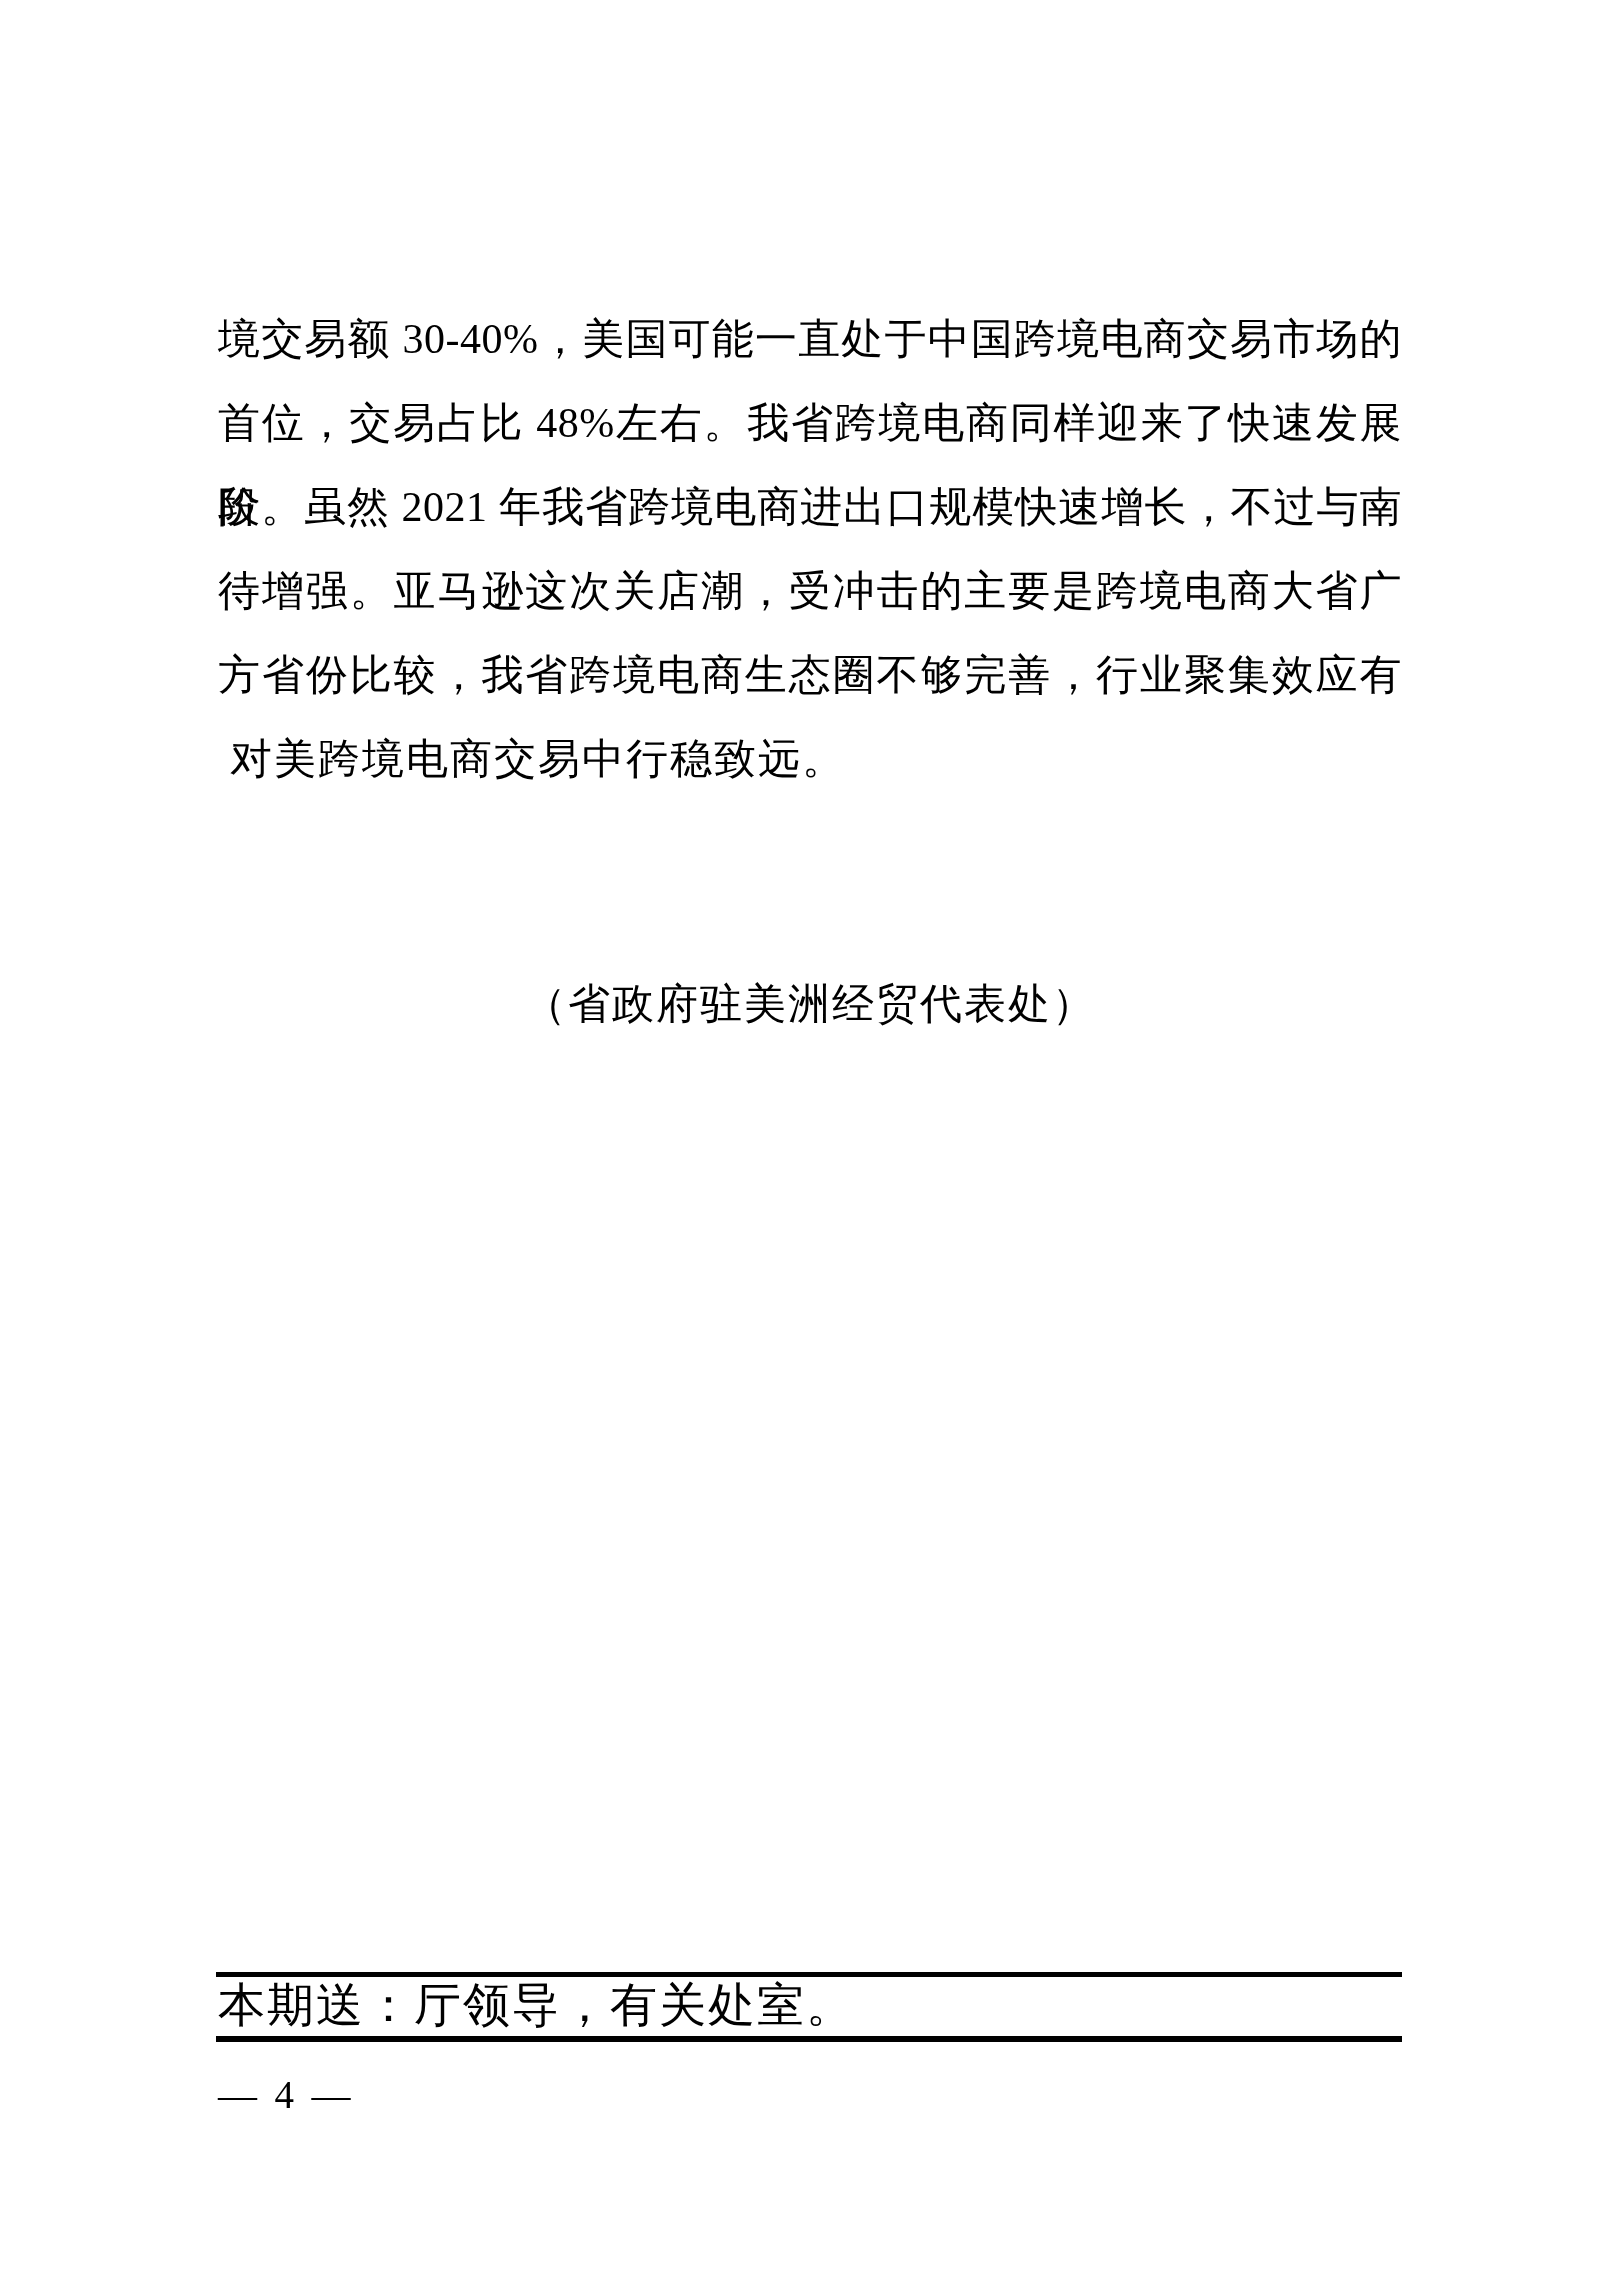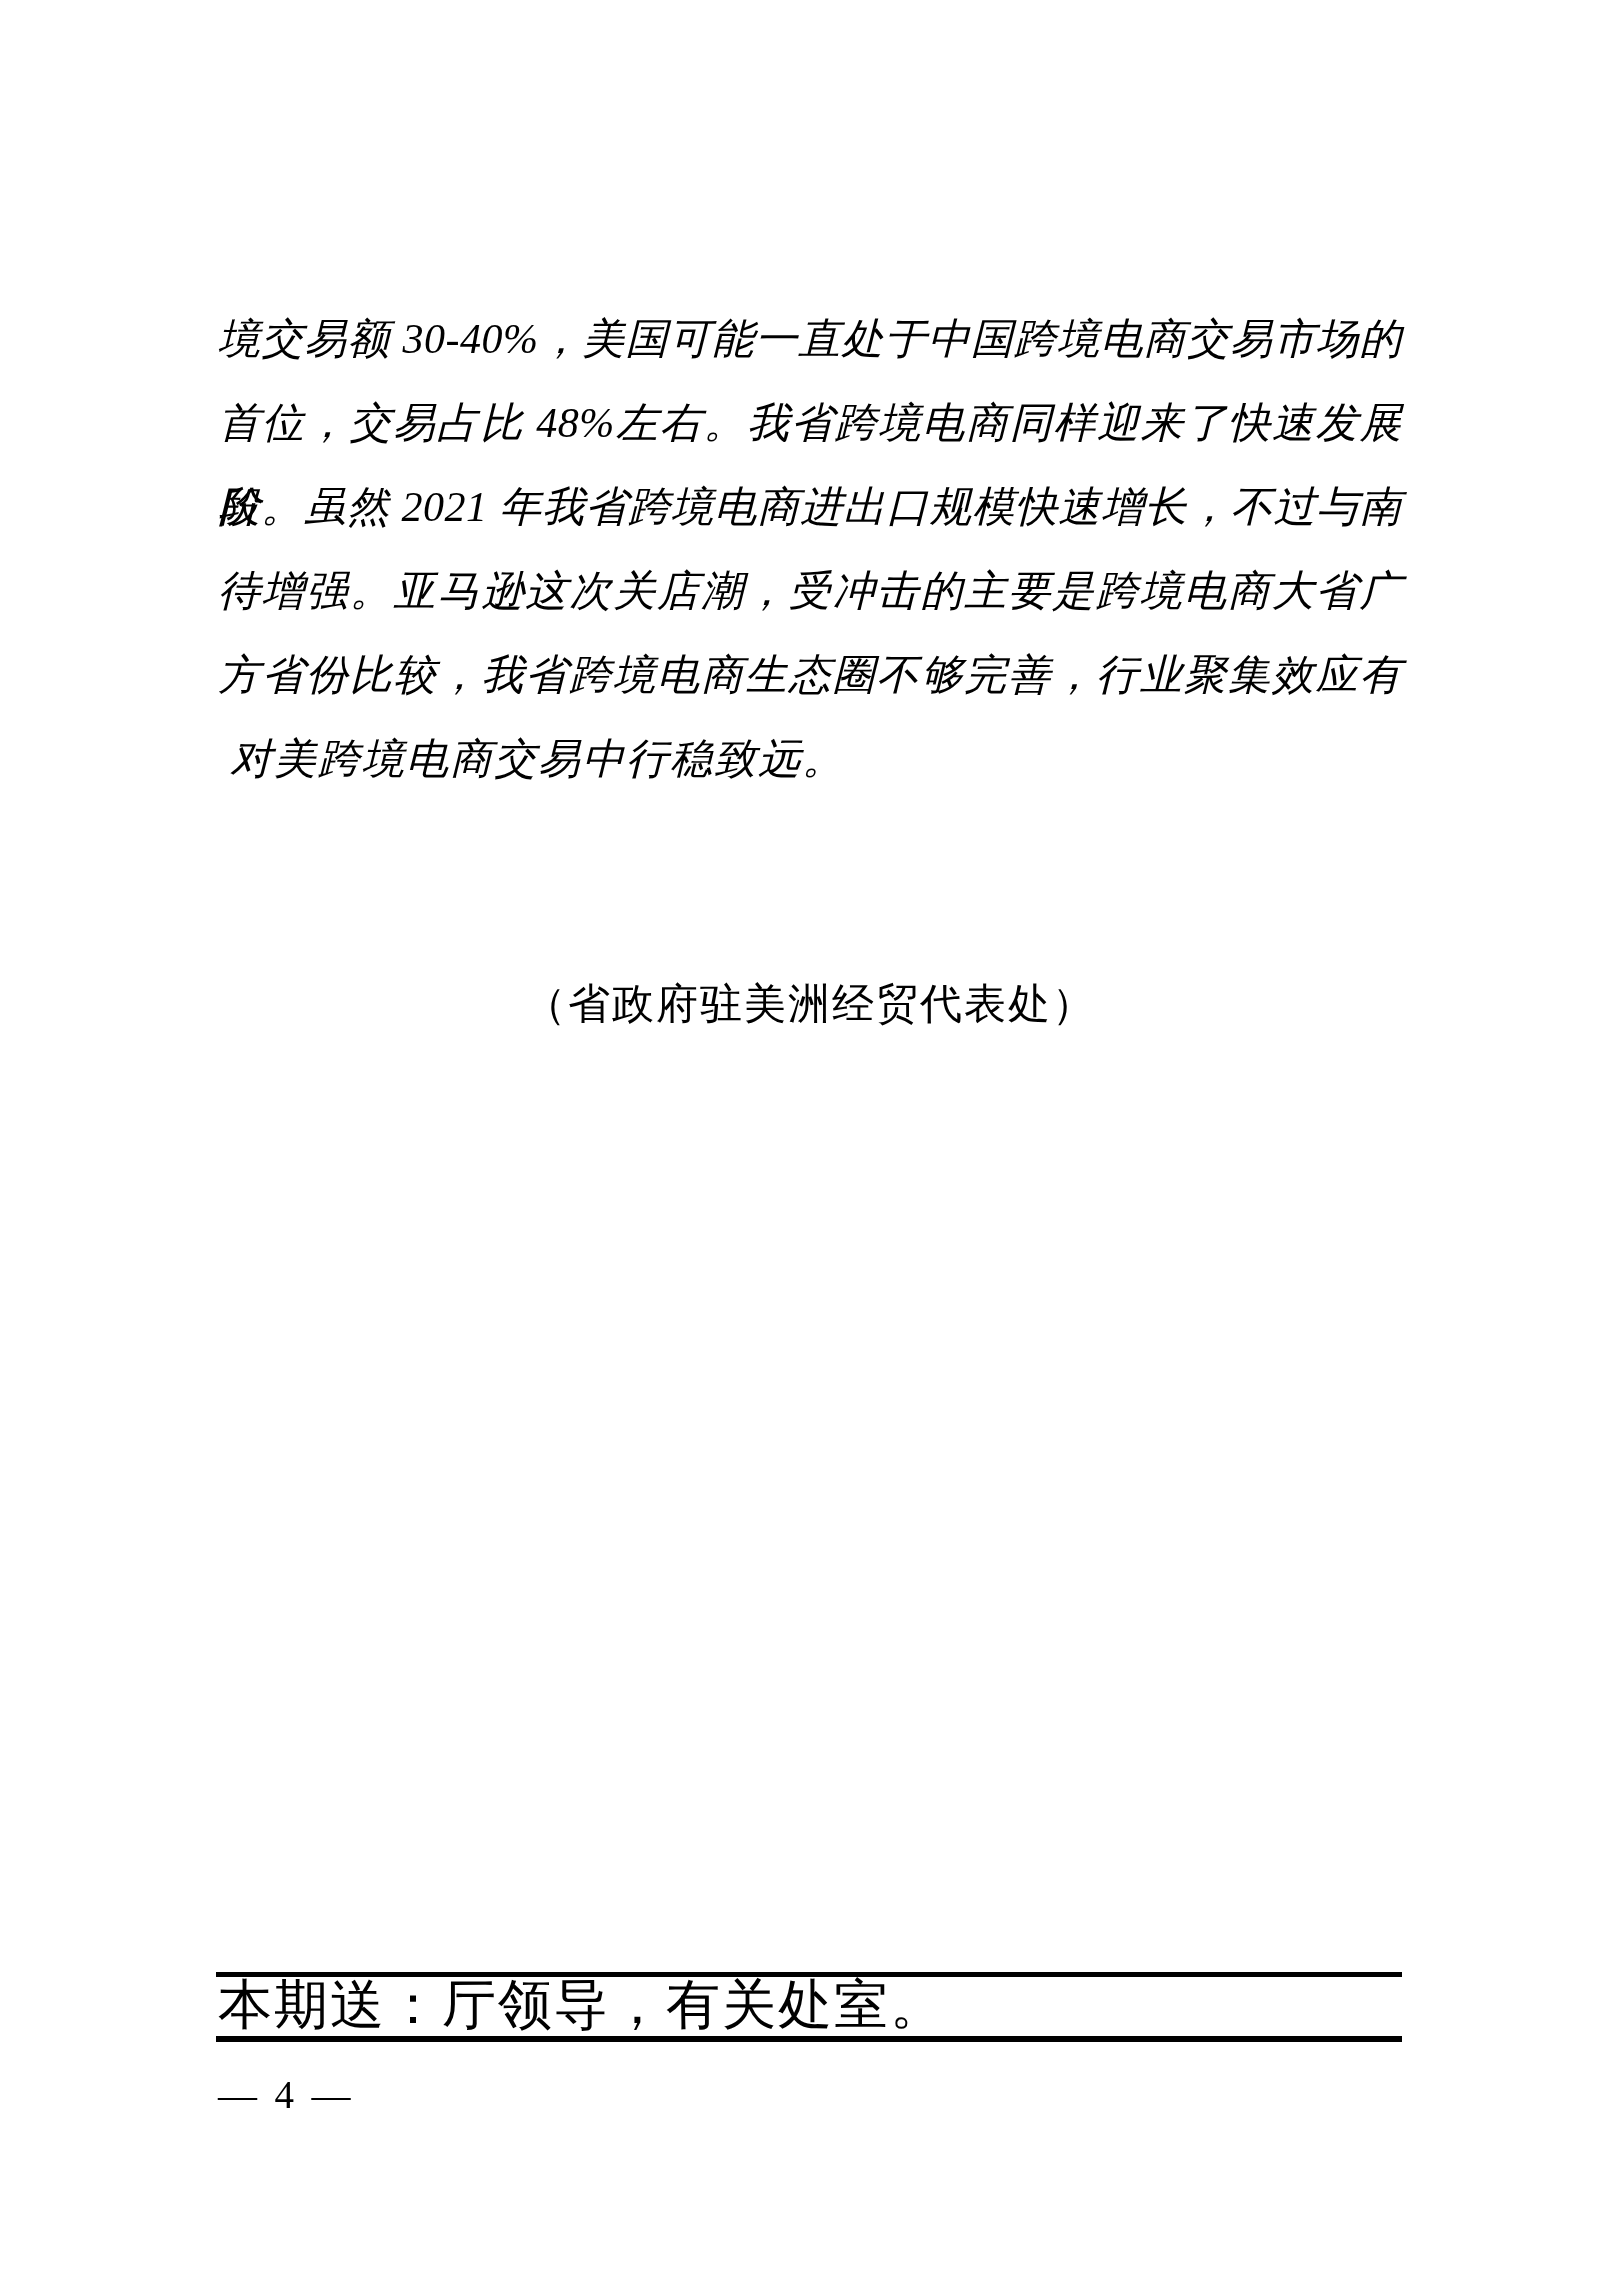--- a/index.html
+++ b/index.html
@@ -25,21 +25,20 @@
   }
   .body-line {
     font-size: 42px;
     line-height: 84px;
     height: 84px;
     white-space: normal;
     text-align: justify;
     text-align-last: justify;
     text-justify: inter-character;
     letter-spacing: 0.5px;
-    font-style: italic;
   }
   .body-line.last-line {
     text-align: left;
     text-align-last: left;
     letter-spacing: 2px;
     margin-left: 12px;
   }
   
   .attribution {
     position: absolute;
@@ -56,21 +55,21 @@
     position: absolute;
     left: 216px;
     top: 1972px;
     width: 1186px;
     box-sizing: border-box;
     border-top: 5.9px solid #000000;
     border-bottom: 6.9px solid #000000;
     padding: 7.8px 2px 9.8px 2px;
   }
   .distribution-text {
-    font-size: 54px;
+    font-size: 47px;
     line-height: 41px;
     letter-spacing: 2px;
   }
   
   .page-number {
     position: absolute;
     left: 218px;
     top: 2070px;
     font-size: 39px;
     line-height: 49px;

